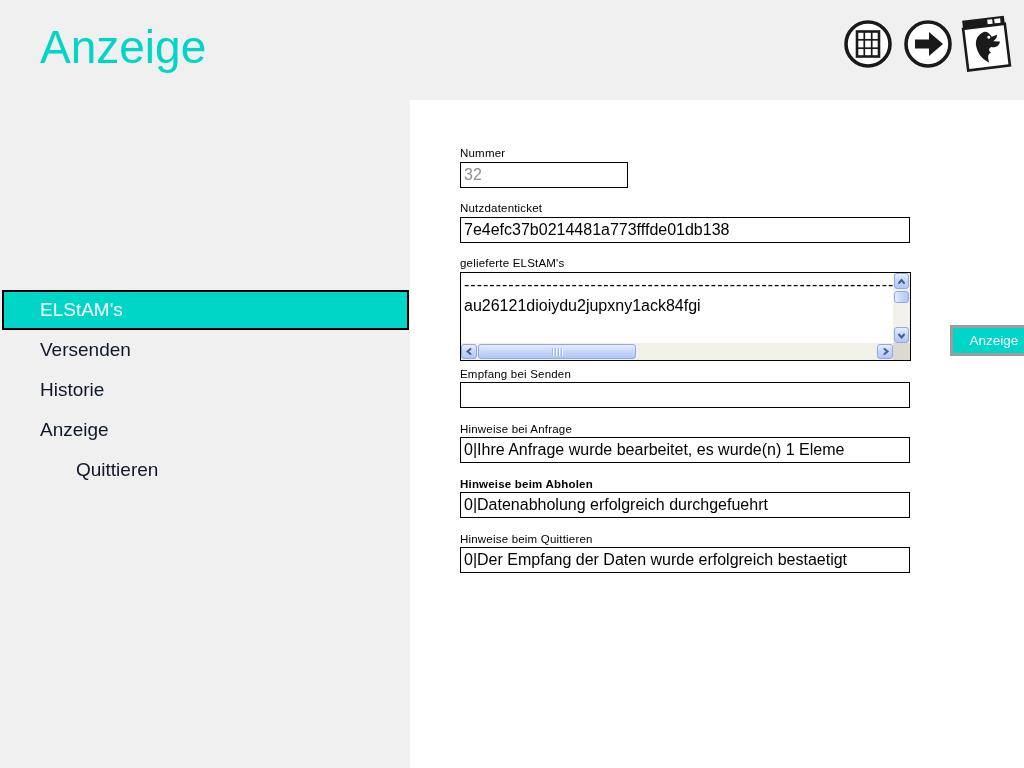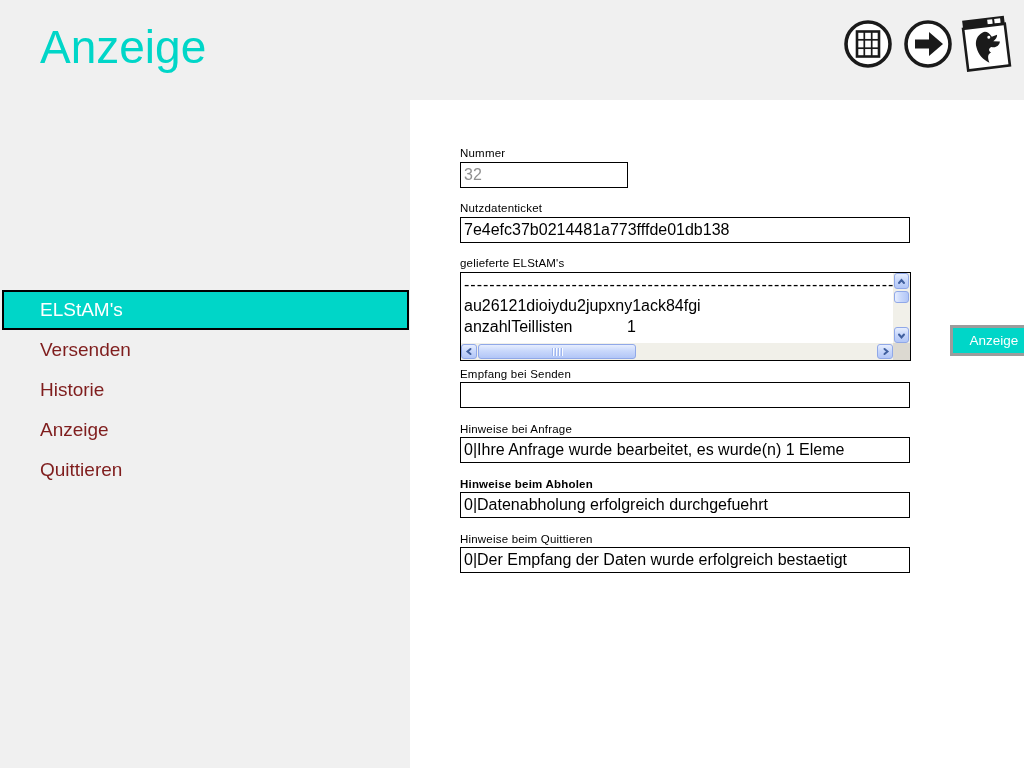--- a/index.html
+++ b/index.html
@@ -22,32 +22,32 @@
   .hicon-logo   { left:959px; top:8px;  width:56px; height:70px; }
   
   .content-panel {
     position:absolute; left:410px; top:100px; width:614px; height:668px;
     background:#ffffff;
   }
   
   .sidebar { position:absolute; left:0; top:140px; width:410px; }
   .nav-item {
     position:absolute; left:40px; height:26px;
-    font-size:19px; color:#7f1d1d; cursor:pointer; white-space:nowrap;
+    font-size:19px; color:#0f172a; cursor:pointer; white-space:nowrap;
   }
   .nav-item.selected {
     left:2px; width:407px; height:40px;
     background:#00d6c8; border:2px solid #000;
     color:#fff; display:flex; align-items:center; padding-left:36px;
   }
   .nav-0 { top:150px; }
   .nav-1 { top:199px; }
   .nav-2 { top:239px; }
   .nav-3 { top:279px; }
-  .nav-4 { top:319px; }
+  .nav-4 { top:319px;margin-left:36px; }
   
   .field-label {
     position:absolute; left:460px;
     font-size:11.5px; color:#000; letter-spacing:0.2px;
   }
   .field-input {
     position:absolute; left:460px; width:450px; height:25px;
     border:1px solid #000; background:#fff;
     font-family:"Liberation Sans", sans-serif;
     font-size:16px; color:#000; padding:12px 3px;
@@ -165,24 +165,20 @@
 <div class="field-label lbl-ticket">Nutzdatenticket</div>
 <input class="field-input inp-ticket" readonly="" value="7e4efc37b0214481a773fffde01db138" style="">
 
 <div class="field-label lbl-gelieferte">gelieferte ELStAM's</div>
 <div class="ta">
   <div class="ta-content">
     <div class="dash-line">--------------------------------------------------------------------------------------------------------------</div>
     <div class="kv">
       <span class="v">au26121dioiydu2jupxny1ack84fgi</span>
     </div>
-    <div class="kv">
-      <span class="k">anzahlTeillisten</span>
-      <span class="v">1</span>
-    </div>
   </div>
   <div class="vscroll">
     <div class="sbtn up">
       <svg width="9" height="9" viewBox="0 0 9 9">
           <path d="M2,6 L4.5,3 L7,6" fill="none" stroke="#41609f" stroke-width="2" stroke-linecap="round"></path>
         </svg>
     </div>
     <div class="sthumb"></div>
     <div class="sbtn down">
       <svg width="9" height="9" viewBox="0 0 9 9">

